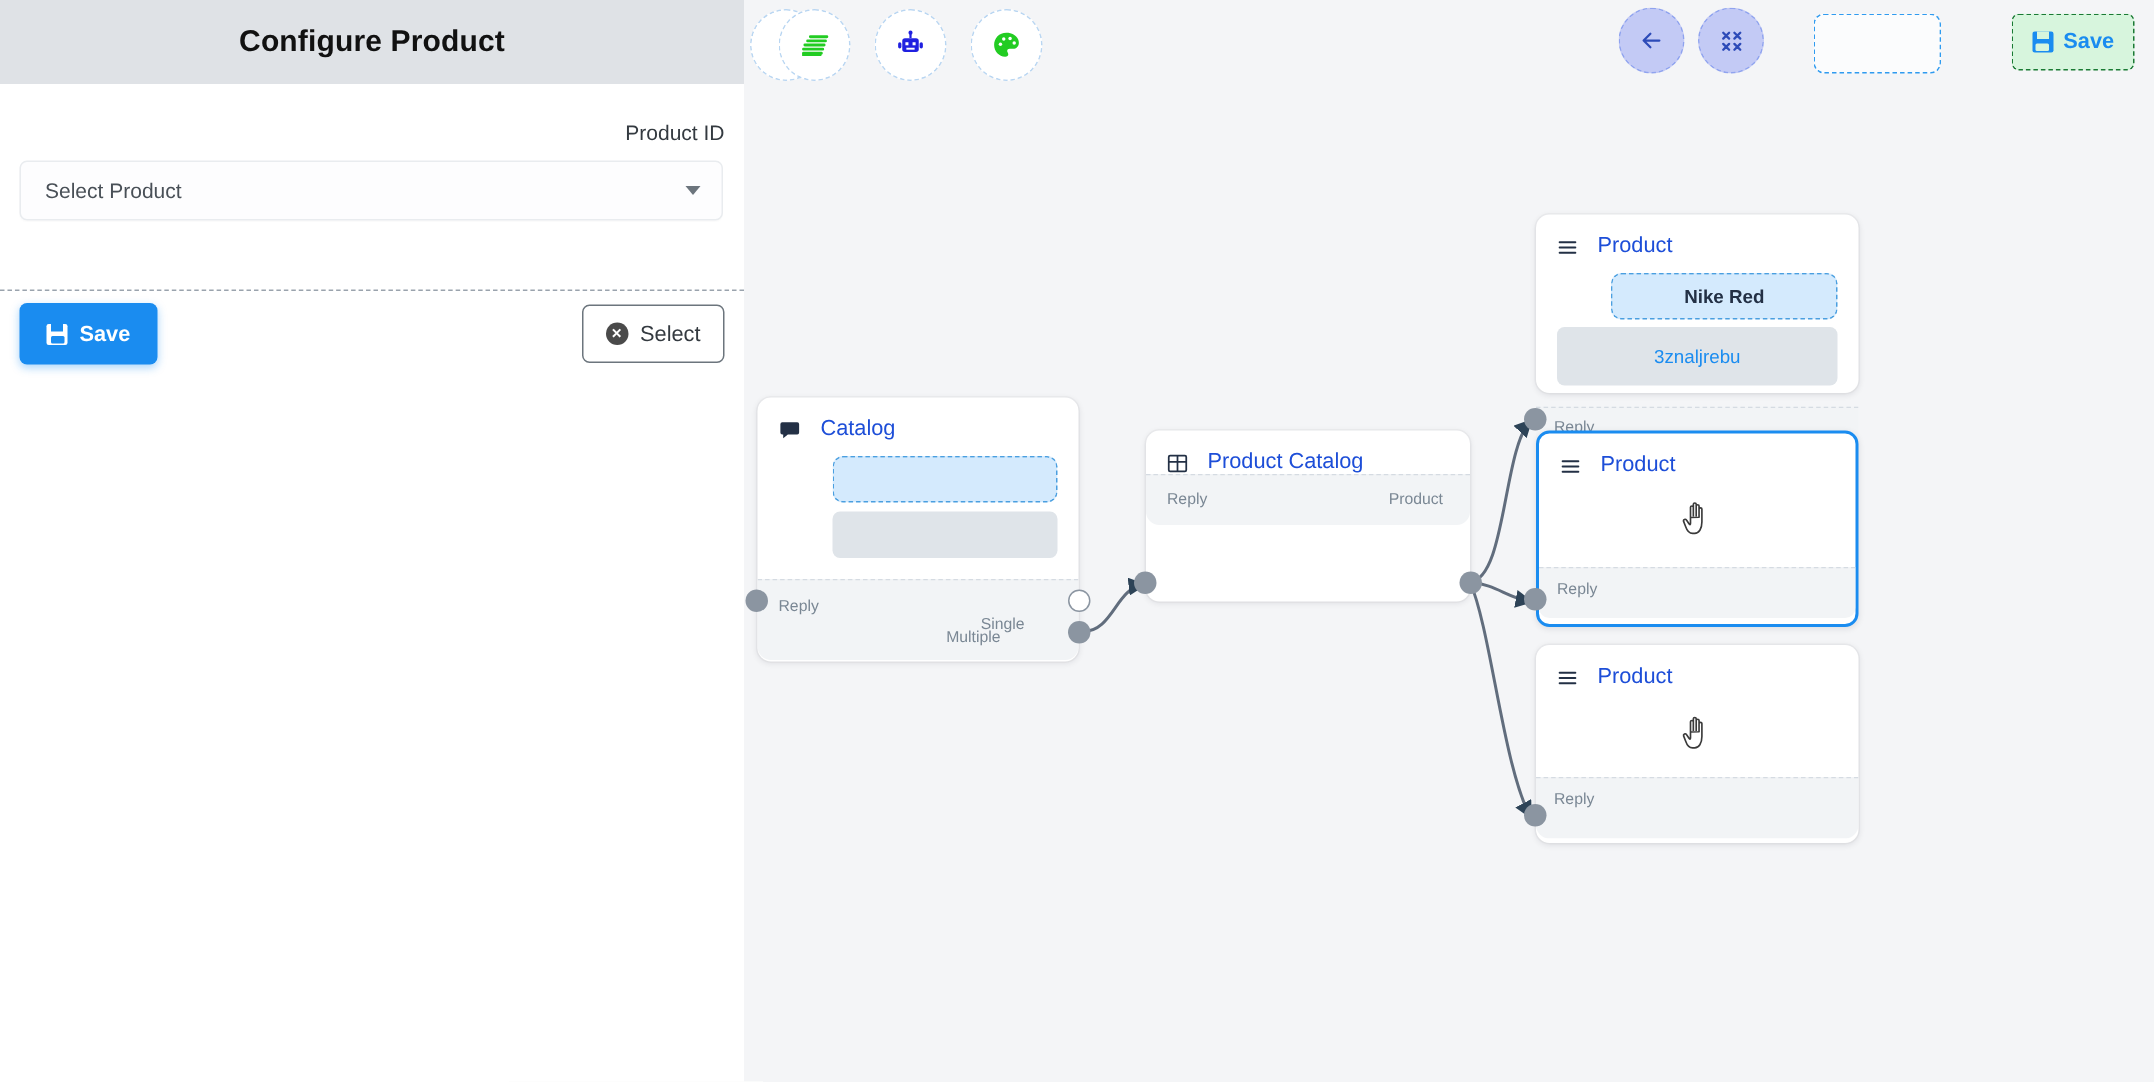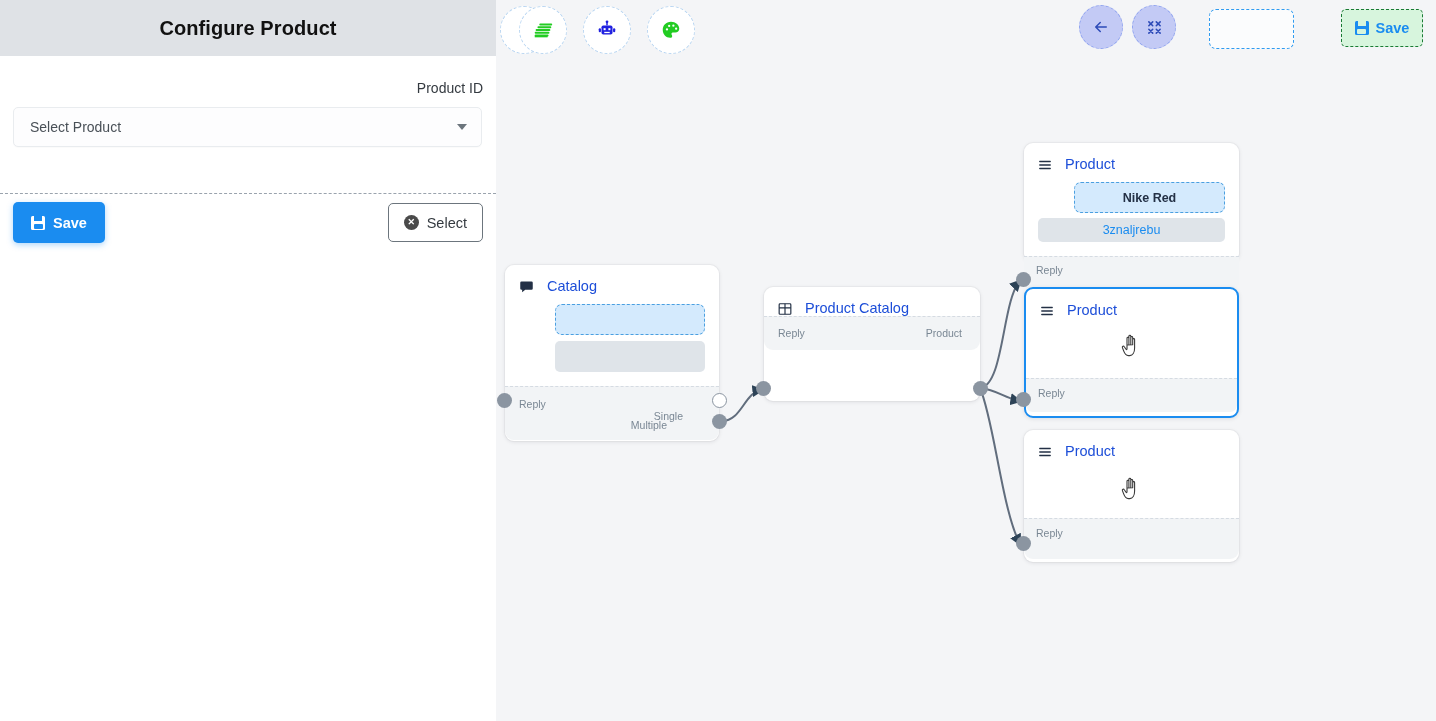--- a/index.html
+++ b/index.html
@@ -182,21 +182,21 @@
     position: absolute;
     width: 15px; height: 15px; border-radius: 50%;
     background: #8b95a1;
     z-index: 20;
   }
   .port-dot.hollow {
     background: #ffffff; border: 1.5px solid #8b95a1;
   }
 
   .chip {
-    height: 24px; border-radius: 5px;
+    height: 39px; border-radius: 5px;
     display: flex; align-items: center; justify-content: center;
     font-size: 12.5px;
   }
   .chip-dashed {
     background: #d4eafd;
     border: 1.5px dashed #4a9fe0;
     color: #233045; font-weight: bold;
     border-radius: 7px;
   }
   .chip-gray {

